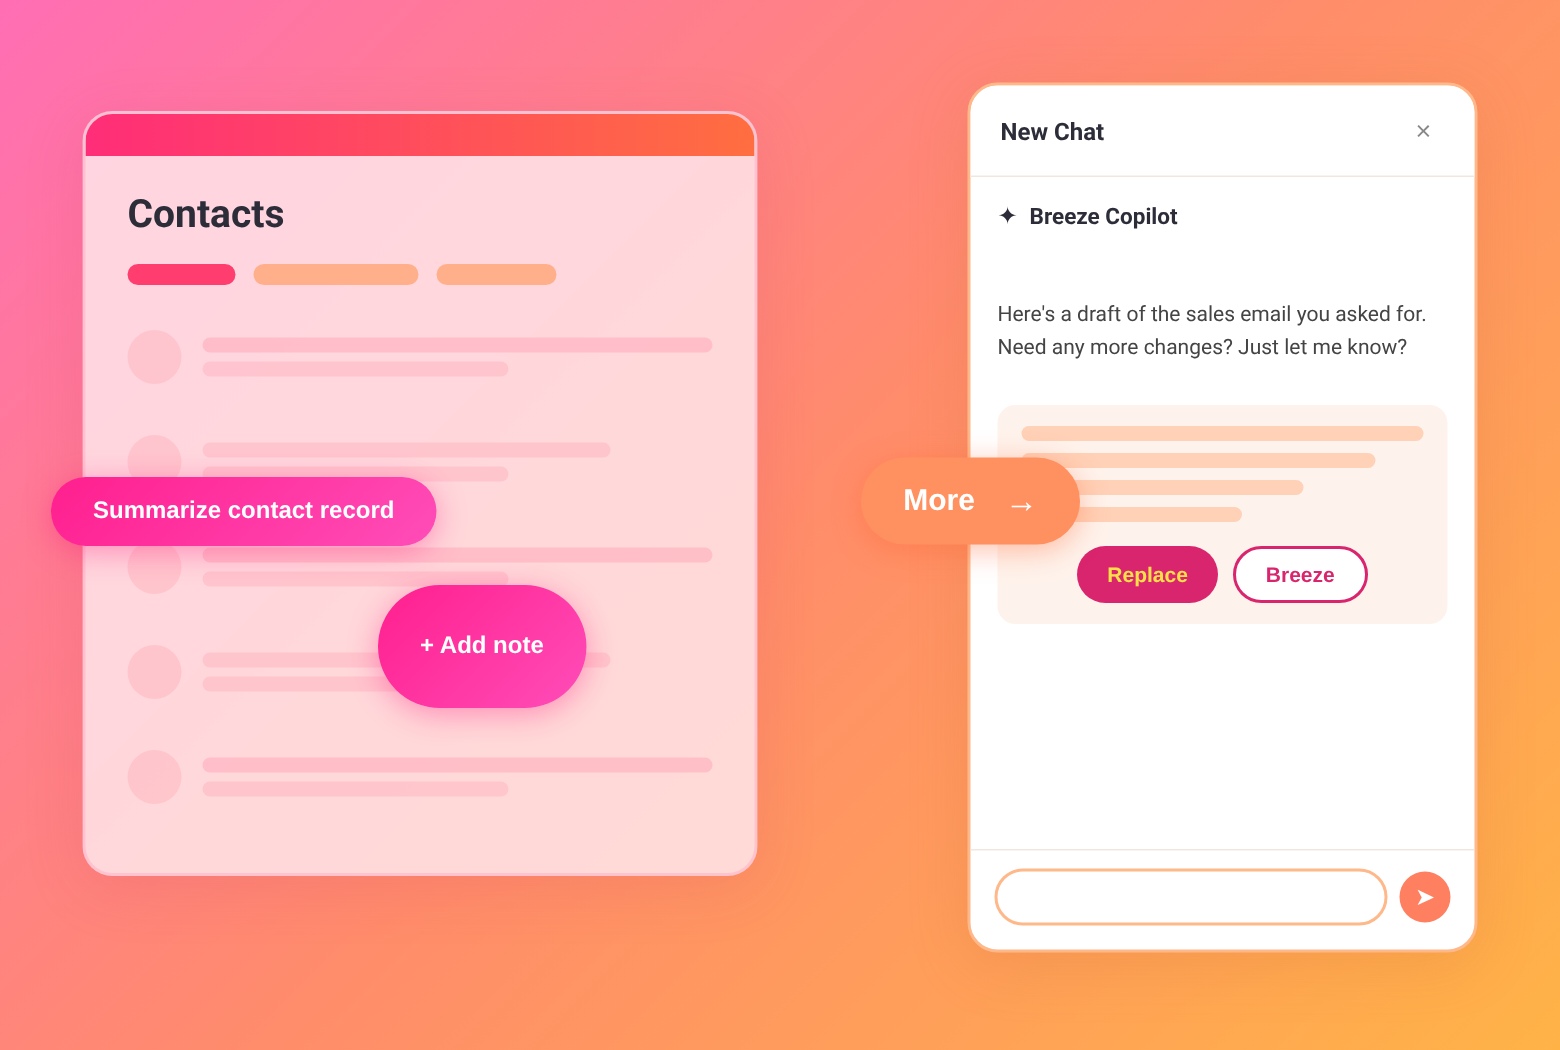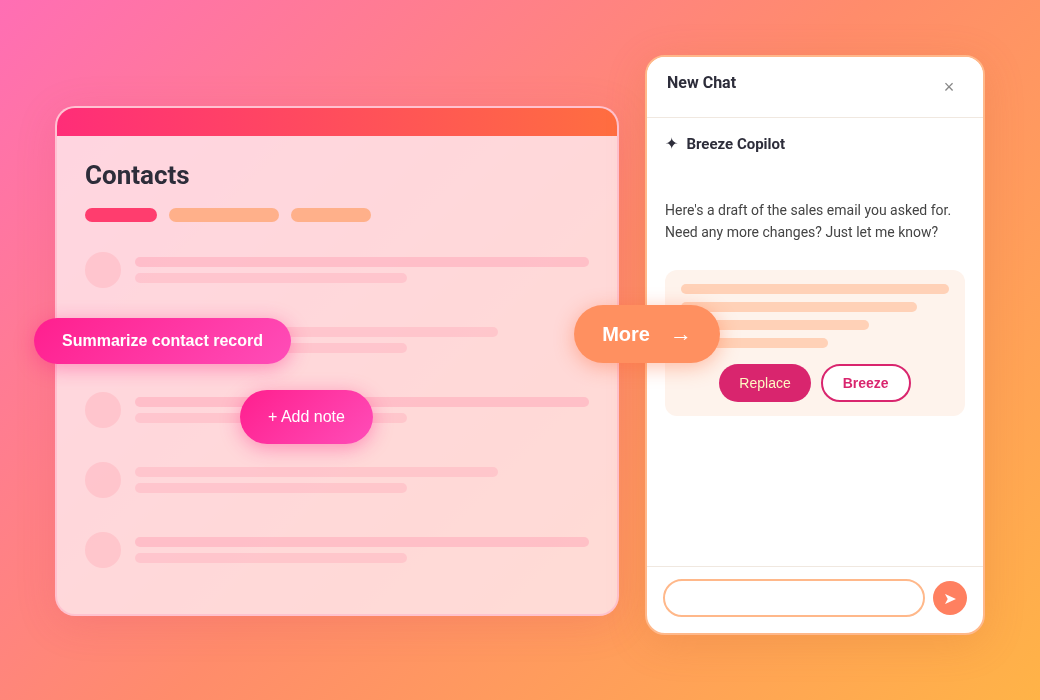--- a/index.html
+++ b/index.html
@@ -13,22 +13,22 @@
       display: flex;
       align-items: center;
       justify-content: center;
       position: relative;
     }
 
     
     .contacts-card {
       position: absolute;
       left: 55px;
-      top: 106px;
-      width: 564px;
+      top: 74px;
+      width: 450px;
       height: 510px;
       background: rgba(255, 230, 235, 0.85);
       border-radius: 20px;
       border: 2px solid rgba(255, 180, 200, 0.6);
       overflow: hidden;
       box-shadow: 0 8px 40px rgba(200, 50, 100, 0.15);
     }
 
     .contacts-top-bar {
       height: 28px;
@@ -124,27 +124,27 @@
       border: none;
       cursor: pointer;
       box-shadow: 0 4px 20px rgba(255, 30, 130, 0.4);
       white-space: nowrap;
       z-index: 10;
     }
 
     
     .add-note-btn {
       position: absolute;
-      left: 240px;
+      left: 252px;
       top: 390px;
       background: linear-gradient(135deg, #ff1f8e, #ff4db8);
       color: white;
       font-size: 16px;
-      font-weight: 400;
-      padding: 18px 28px;
+      font-weight: 700;
+      padding: 32px 28px;
       border-radius: 50px;
       border: none;
       cursor: pointer;
       box-shadow: 0 4px 20px rgba(255, 30, 130, 0.4);
       white-space: nowrap;
       z-index: 10;
     }
 
     
     .chat-card {
@@ -159,20 +159,21 @@
       box-shadow: 0 8px 40px rgba(200, 100, 50, 0.2);
       display: flex;
       flex-direction: column;
       overflow: hidden;
       z-index: 5;
     }
 
     .chat-header {
       display: flex;
       justify-content: space-between;
+      align-items: center;
       padding: 16px 20px;
       border-bottom: 1px solid #f0e8e0;
       background: white;
     }
 
     .chat-header-title {
       font-size: 16px;
       font-weight: 700;
       color: #2d2d3a;
     }
@@ -249,26 +250,26 @@
 
     .draft-actions {
       display: flex;
       gap: 10px;
       margin-top: 8px;
       justify-content: center;
     }
 
     .replace-btn {
       background: #d9256e;
-      color: #fef9c3;
+      color: #fde047;
       border: none;
       border-radius: 50px;
       padding: 9px 20px;
       font-size: 14px;
-      font-weight: 400;
+      font-weight: 700;
       cursor: pointer;
     }
 
     .refine-btn {
       background: white;
       color: #d9256e;
       border: 2px solid #d9256e;
       border-radius: 50px;
       padding: 9px 20px;
       font-size: 14px;

